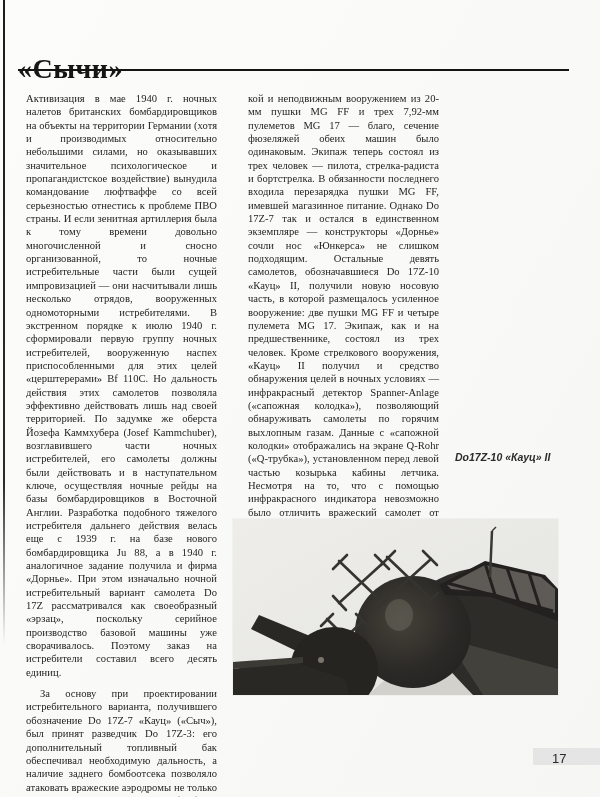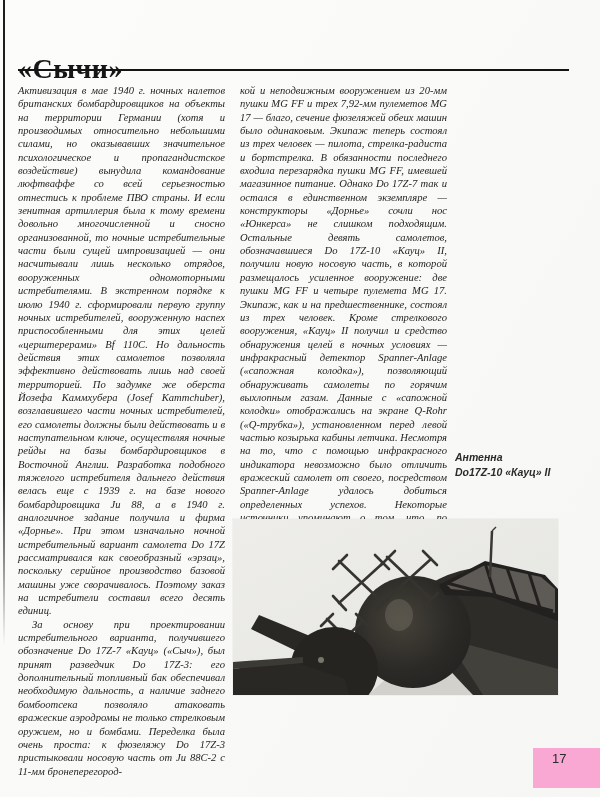--- a/index.html
+++ b/index.html
@@ -23,37 +23,37 @@
   .columns{
     position:absolute;left:18px;top:84px;width:430px;
     display:flex;gap:15px;z-index:1;
   }
   .col{
     width:207px;
     font-size:10.6px;line-height:13.35px;
     text-align:justify;
     color:#242424;
   }
-  .col p{margin:0;font-style:italic;}
+  .col p{margin:8px;}
   .col p.indent{text-indent:14px;}
   .photo{
     position:absolute;left:233px;top:519px;width:325px;height:176px;
     z-index:2;box-shadow:0 0 0 1px rgba(0,0,0,0.03);
   }
   .photo svg{display:block;}
   .caption{
     position:absolute;left:455px;top:450px;width:132px;
     font-family:"Liberation Sans", sans-serif;
     font-size:10.5px;font-weight:bold;font-style:italic;
     line-height:14.5px;color:#2b2b2b;z-index:1;
   }
   .caption div{white-space:nowrap;}
   .footer-bar{
-    position:absolute;left:533px;top:748px;width:67px;height:40px;
-    background:#f9a8d4;z-index:3;
+    position:absolute;left:533px;top:748px;width:67px;height:17px;
+    background:#e5e5e5;z-index:3;
   }
   .page-number{
     font-family:"Liberation Sans", sans-serif;
     font-size:13px;color:#2a2a2a;
     line-height:22px;padding-left:19px;
   }
 </style>
 </head>
 <body>
 
@@ -66,21 +66,20 @@
   <div class="col">
     <p>Активизация в мае 1940 г. ночных налетов британских бомбардировщиков на объекты на территории Германии (хотя и производимых относительно небольшими силами, но оказывавших значительное психологическое и пропагандистское воздействие) вынудила командование люфтваффе со всей серьезностью отнестись к проблеме ПВО страны. И если зенитная артиллерия была к тому времени довольно многочисленной и сносно организованной, то ночные истребительные части были сущей импровизацией — они насчитывали лишь несколько отрядов, вооруженных одномоторными истребителями. В экстренном порядке к июлю 1940 г. сформировали первую группу ночных истребителей, вооруженную наспех приспособленными для этих целей «церштерерами» Bf 110C. Но дальность действия этих самолетов позволяла эффективно действовать лишь над своей территорией. По задумке же оберста Йозефа Каммхубера (Josef Kammchuber), возглавившего части ночных истребителей, его самолеты должны были действовать и в наступательном ключе, осуществляя ночные рейды на базы бомбардировщиков в Восточной Англии. Разработка подобного тяжелого истребителя дальнего действия велась еще с 1939 г. на базе нового бомбардировщика Ju 88, а в 1940 г. аналогичное задание получила и фирма «Дорнье». При этом изначально ночной истребительный вариант самолета Do 17Z рассматривался как своеобразный «эрзац», поскольку серийное производство базовой машины уже сворачивалось. Поэтому заказ на истребители составил всего десять единиц.</p>
     <p class="indent">За основу при проектировании истребительного варианта, получившего обозначение Do 17Z-7 «Кауц» («Сыч»), был принят разведчик Do 17Z-3: его дополнительный топливный бак обеспечивал необходимую дальность, а наличие заднего бомбоотсека позволяло атаковать вражеские аэродромы не только стрелковым оружием, но и бомбами. Переделка была очень проста: к фюзеляжу Do 17Z-3 пристыковали носовую часть от Ju 88C-2 с 11-мм бронеперегород-</p>
   </div>
   <div class="col">
     <p>кой и неподвижным вооружением из 20-мм пушки MG FF и трех 7,92-мм пулеметов MG 17 — благо, сечение фюзеляжей обеих машин было одинаковым. Экипаж теперь состоял из трех человек — пилота, стрелка-радиста и бортстрелка. В обязанности последнего входила перезарядка пушки MG FF, имевшей магазинное питание. Однако Do 17Z-7 так и остался в единственном экземпляре — конструкторы «Дорнье» сочли нос «Юнкерса» не слишком подходящим. Остальные девять самолетов, обозначавшиеся Do 17Z-10 «Кауц» II, получили новую носовую часть, в которой размещалось усиленное вооружение: две пушки MG FF и четыре пулемета MG 17. Экипаж, как и на предшественнике, состоял из трех человек. Кроме стрелкового вооружения, «Кауц» II получил и средство обнаружения целей в ночных условиях — инфракрасный детектор Spanner-Anlage («сапожная колодка»), позволяющий обнаруживать самолеты по горячим выхлопным газам. Данные с «сапожной колодки» отображались на экране Q-Rohr («Q-трубка»), установленном перед левой частью козырька кабины летчика. Несмотря на то, что с помощью инфракрасного индикатора невозможно было отличить вражеский самолет от своего, посредством Spanner-Anlage удалось добиться определенных успехов. Некоторые источники упоминают о том, что, по крайней мере, часть Do 17Z-10 позже получили радары FuG 212 «Лихтенштейн» С-1.</p>
   </div>
 </div>
 
 <div class="caption">
-  <div>Антенна</div>
   <div>Do17Z-10 «Кауц» II</div>
 </div>
 
 <figure class="photo" style="margin:0">
   <svg width="325" height="176" viewBox="0 0 325 176">
     <defs>
       <linearGradient id="sky" x1="0" y1="0" x2="1" y2="1">
         <stop offset="0" stop-color="#eeedea"></stop>
         <stop offset="0.6" stop-color="#e8e8e5"></stop>
         <stop offset="1" stop-color="#e2e2df"></stop>

